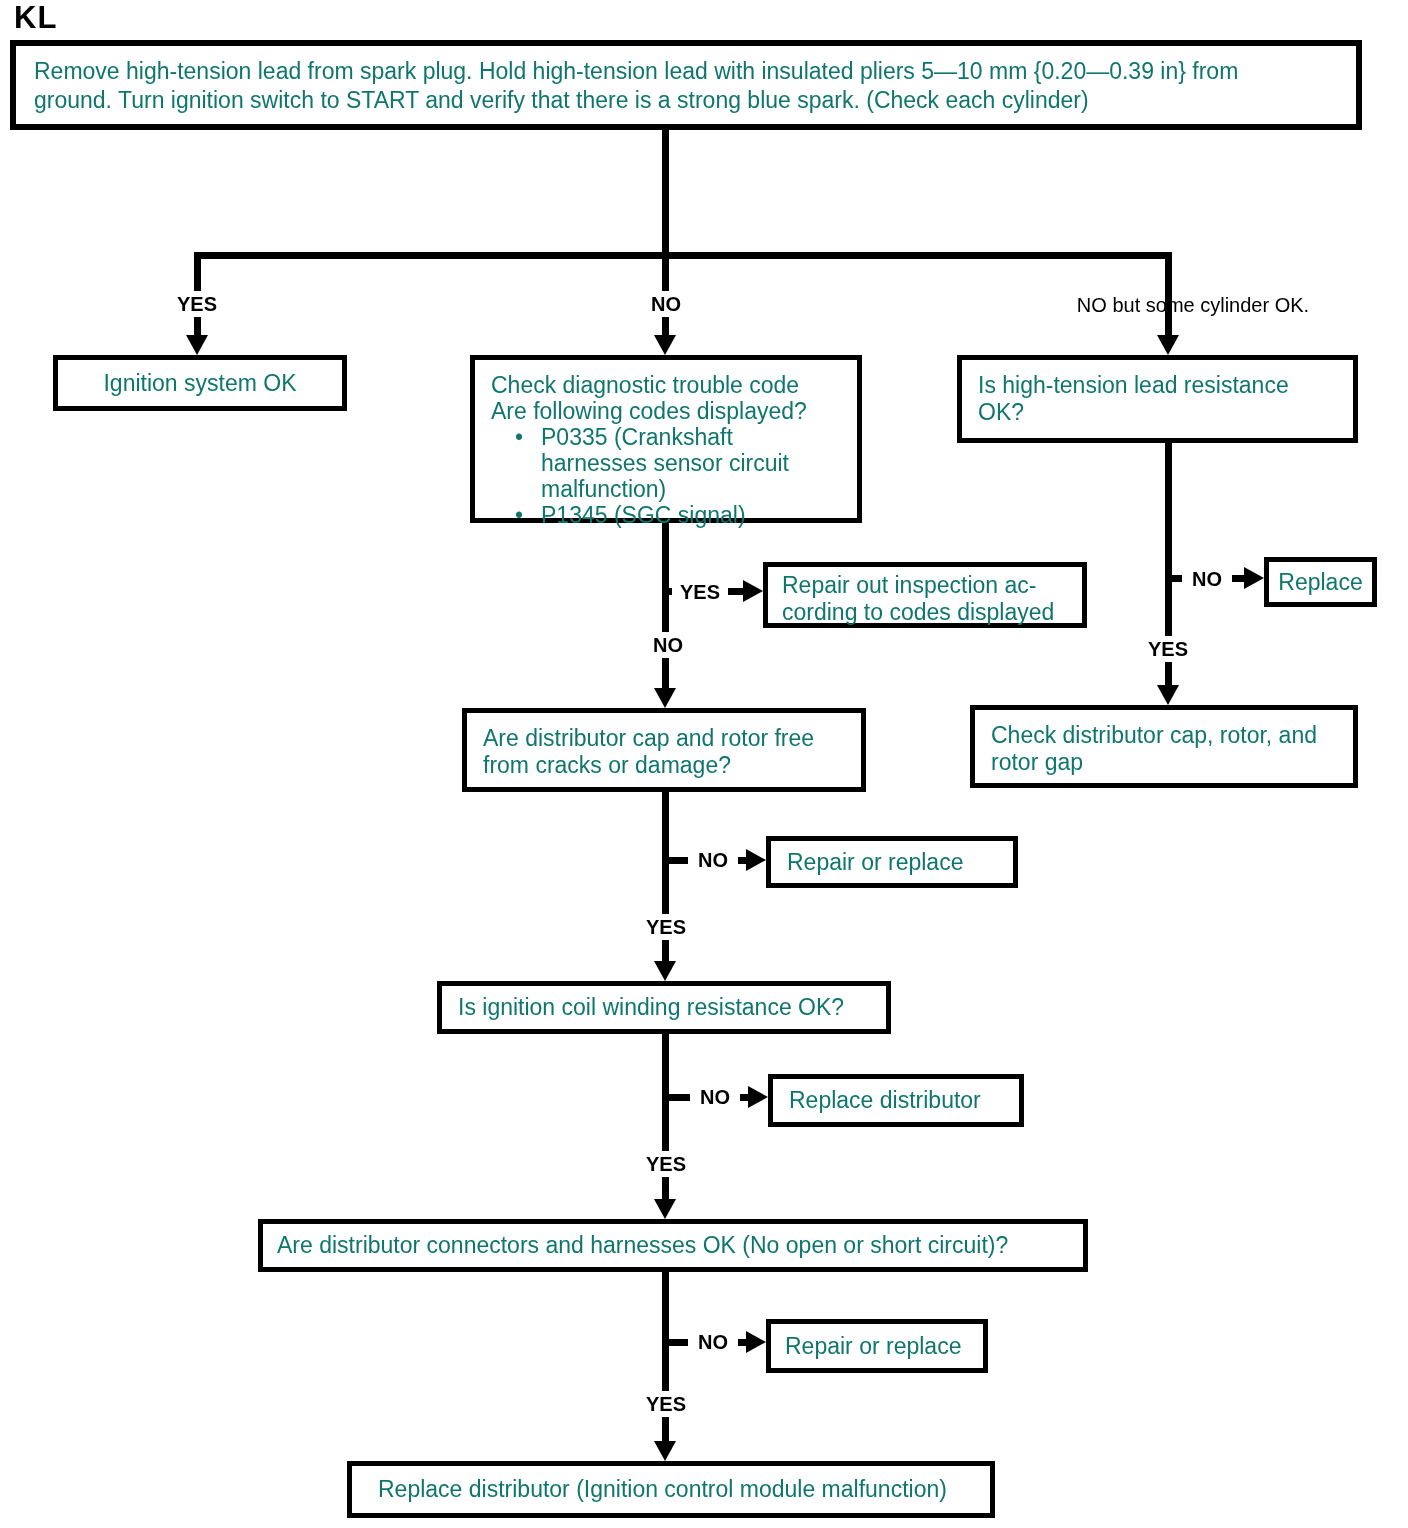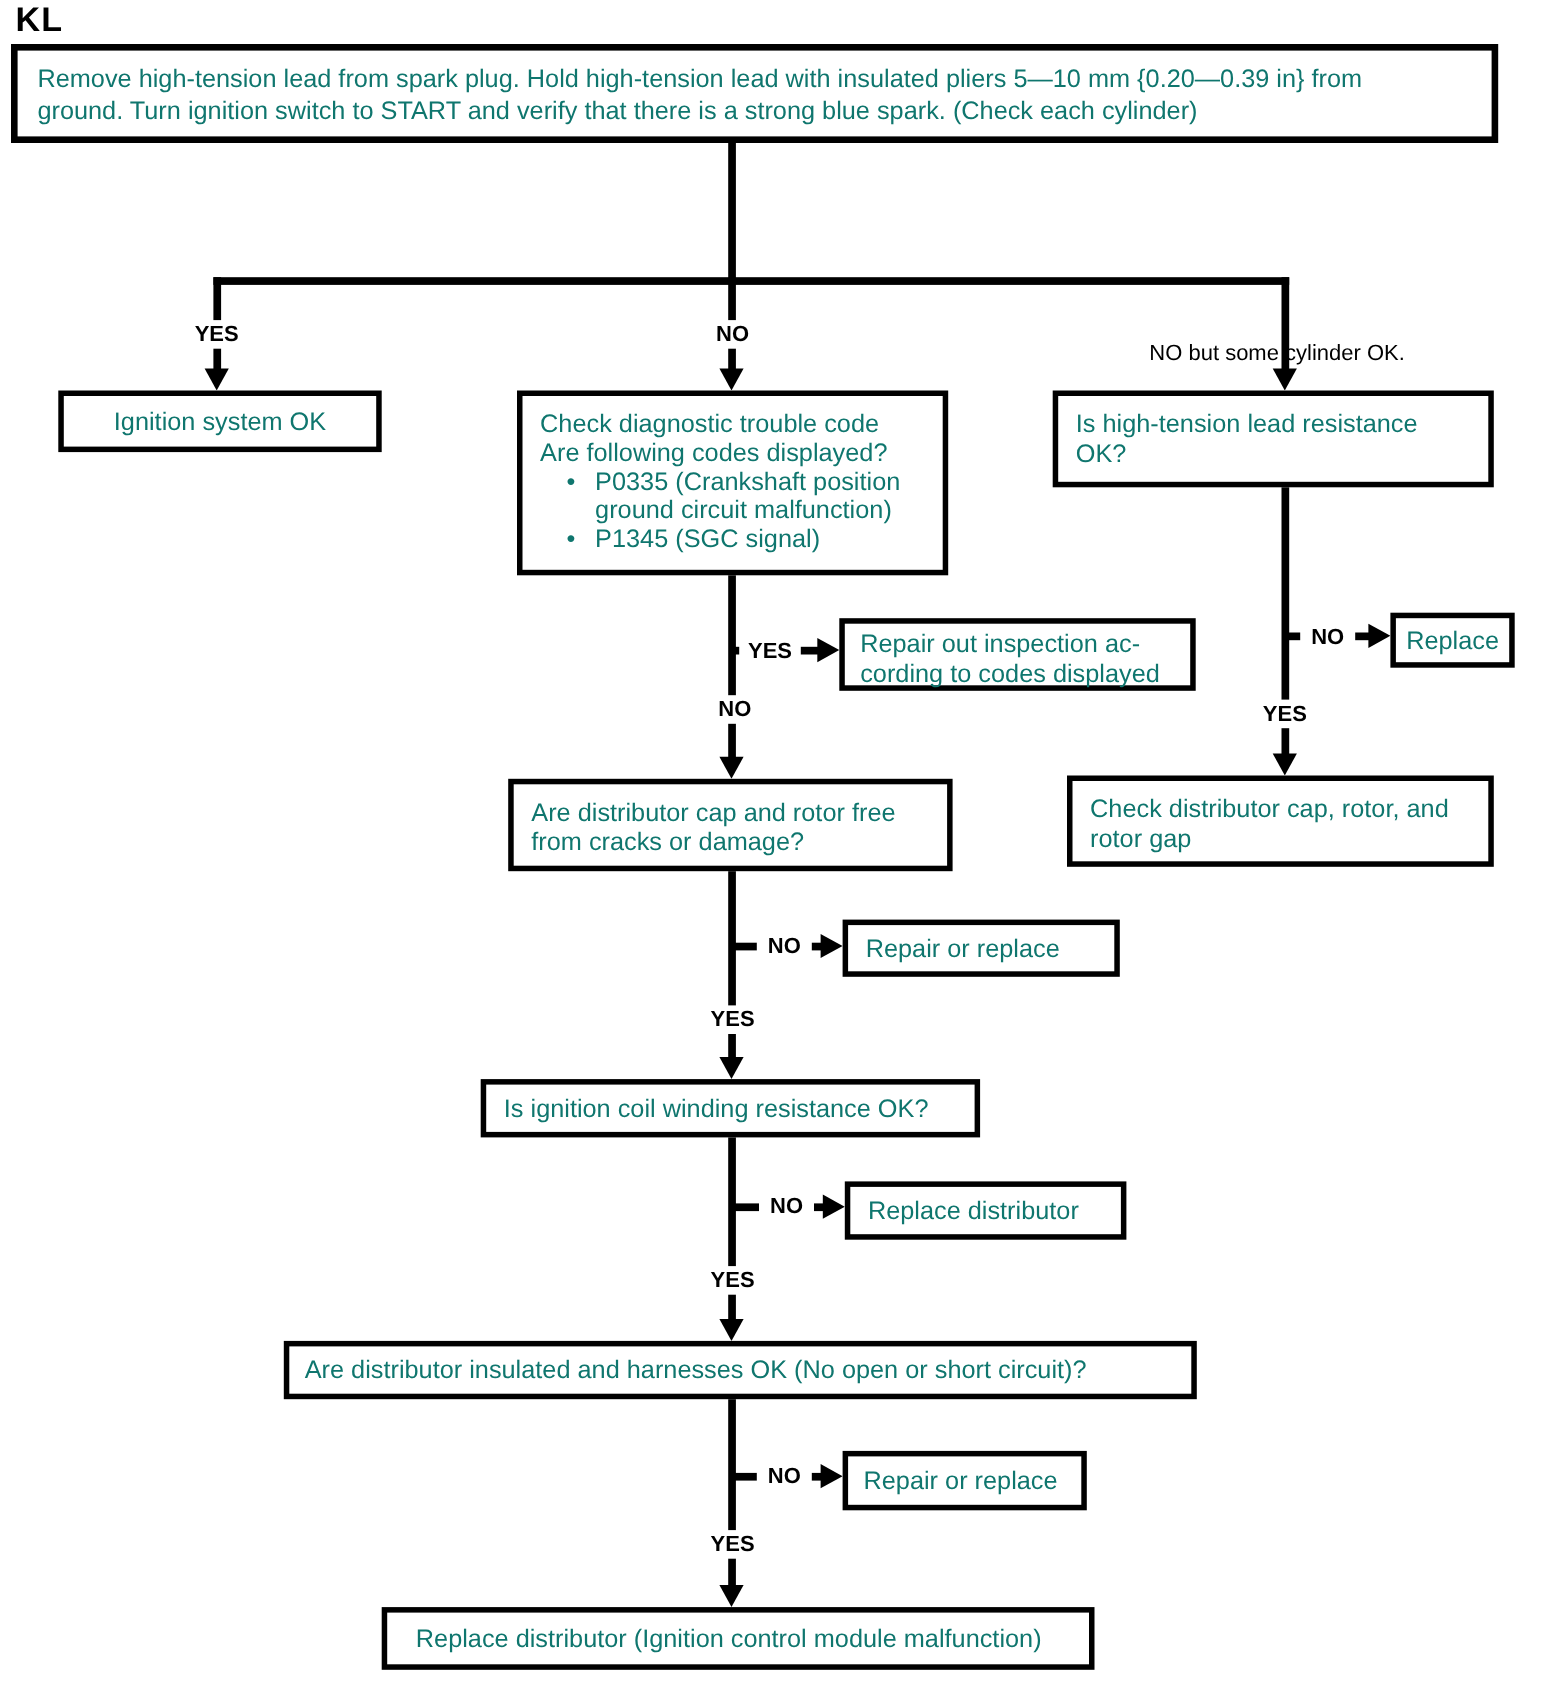--- a/index.html
+++ b/index.html
@@ -85,21 +85,21 @@
   <div class="arrow-down" style="left:1157px;top:685px;"></div>
   <div class="arrow-right" style="left:746px;top:849px;"></div>
   <div class="arrow-down" style="left:654px;top:961px;"></div>
   <div class="arrow-right" style="left:748px;top:1086px;"></div>
   <div class="arrow-down" style="left:654px;top:1199px;"></div>
   <div class="arrow-right" style="left:746px;top:1331px;"></div>
   <div class="arrow-down" style="left:654px;top:1441px;"></div>
 
   <div class="lbl" style="left:168px;top:291px;width:58px;">YES</div>
   <div class="lbl" style="left:640px;top:291px;width:52px;">NO</div>
-  <div class="lbl plain" style="left:1011px;top:292px;width:300px;margin-top:16px;">NO but some cylinder OK.</div>
+  <div class="lbl plain" style="left:1043px;top:292px;width:300px;">NO but some cylinder OK.</div>
 
   <div class="lbl" style="left:672px;top:579px;width:56px;">YES</div>
   <div class="lbl" style="left:644px;top:632px;width:48px;">NO</div>
 
   <div class="lbl" style="left:1182px;top:566px;width:50px;">NO</div>
   <div class="lbl" style="left:1141px;top:636px;width:54px;">YES</div>
 
   <div class="lbl" style="left:688px;top:847px;width:50px;">NO</div>
   <div class="lbl" style="left:640px;top:914px;width:52px;">YES</div>
 
@@ -115,21 +115,21 @@
   </div>
 
   <div class="node ccenter" style="left:53px;top:355px;width:294px;height:56px;">Ignition system OK</div>
 
   <div class="node" style="left:470px;top:355px;width:392px;height:168px;padding:12px 16px;line-height:26px;">
     <div>Check diagnostic trouble code</div>
     <div>Are following codes displayed?</div>
     <div class="bullets">
       <div class="bullet-row">
         <span class="bullet-glyph">•</span>
-        <span class="bullet-text">P0335 (Crankshaft position ground circuit malfunction)</span>
+        <span class="bullet-text">P0335 (Crankshaft harnesses sensor circuit malfunction)</span>
       </div>
       <div class="bullet-row">
         <span class="bullet-glyph">•</span>
         <span class="bullet-text">P1345 (SGC signal)</span>
       </div>
     </div>
   </div>
 
   <div class="node pad" style="left:957px;top:355px;width:401px;height:88px;">Is high-tension lead resistance OK?</div>
 
@@ -143,19 +143,19 @@
   <div class="node pad" style="left:462px;top:708px;width:404px;height:84px;">Are distributor cap and rotor free from cracks or damage?</div>
 
   <div class="node pad" style="left:970px;top:705px;width:388px;height:83px;">Check distributor cap, rotor, and rotor gap</div>
 
   <div class="node vcenter" style="left:766px;top:836px;width:252px;height:52px;">Repair or replace</div>
 
   <div class="node vcenter" style="left:437px;top:981px;width:454px;height:53px;">Is ignition coil winding resistance OK?</div>
 
   <div class="node vcenter" style="left:768px;top:1074px;width:256px;height:53px;">Replace distributor</div>
 
-  <div class="node vcenter" style="left:258px;top:1219px;width:830px;height:53px;padding-left:14px;">Are distributor insulated and harnesses OK (No open or short circuit)?</div>
+  <div class="node vcenter" style="left:258px;top:1219px;width:830px;height:53px;padding-left:14px;">Are distributor connectors and harnesses OK (No open or short circuit)?</div>
 
   <div class="node vcenter" style="left:766px;top:1319px;width:222px;height:54px;padding-left:14px;">Repair or replace</div>
 
   <div class="node vcenter" style="left:347px;top:1461px;width:648px;height:57px;padding-left:26px;">Replace distributor (Ignition control module malfunction)</div>
 
 </div>
 
 </body></html>

